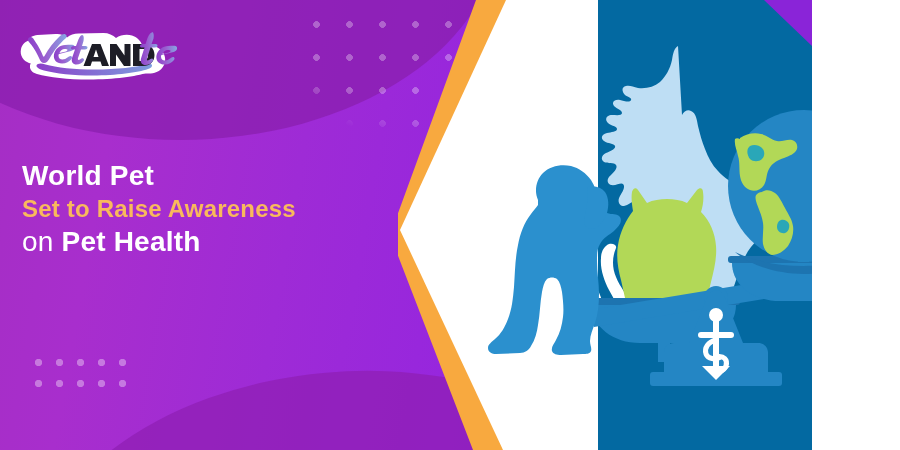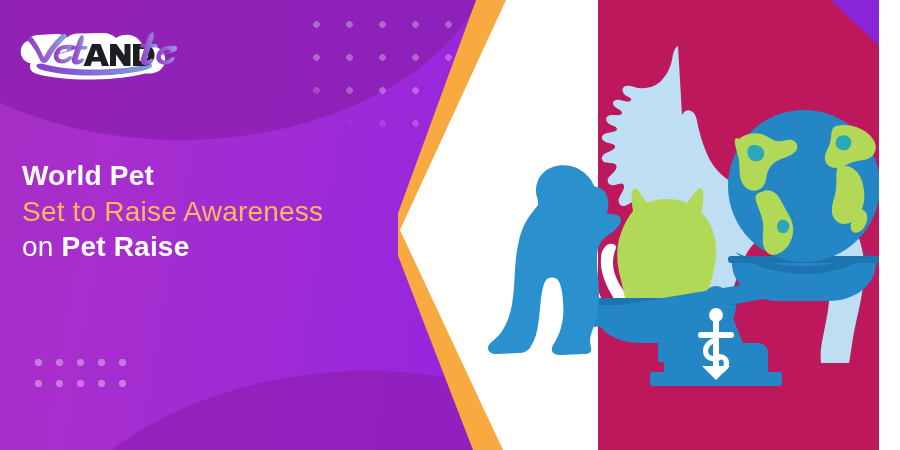--- a/index.html
+++ b/index.html
@@ -5,24 +5,24 @@
   html, body {
     margin: 0;
     padding: 0;
     background: #ffffff;
   }
   body {
     font-family: "Liberation Sans", sans-serif;
   }
   .banner {
     position: relative;
-    width: 879px;
+    width: 812px;
     height: 450px;
     overflow: hidden;
-    background: #be185d;
+    background: #0369a1;
   }
 
   
   .purple-panel {
     position: absolute;
     left: 0; top: 0;
     width: 520px; height: 450px;
     background: linear-gradient(100deg, #a52ec4 0%, #a82ecd 22%, #9e2bd6 55%, #9827dc 80%, #9325e0 100%);
     clip-path: polygon(0 0, 520px 0, 520px 450px, 0 450px);
     overflow: hidden;
@@ -81,22 +81,22 @@
     letter-spacing: .2px;
   }
   .hl-line { display: block; white-space: nowrap; }
   .hl-white {
     color: #ffffff;
     font-size: 28px;
     font-weight: 700;
   }
   .hl-orange {
     color: #f9b95c;
-    font-size: 28px;
-    font-weight: 400;
+    font-size: 24px;
+    font-weight: 700;
   }
   .hl-mixed { color: #ffffff; font-size: 28px; font-weight: 400; }
   .hl-mixed b { font-weight: 700; }
 
   
   .orange-wedge {
     position: absolute;
     left: 398px; top: 0;
     width: 180px; height: 450px;
   }
@@ -166,21 +166,21 @@
       <g fill="url(#scriptGrad)">
         <path d="M283 28c-5 0-9 4-12 12l-4 12h-6c-3 0-5 2-5 4s2 3 5 3h4l-7 22c-2 8 2 13 9 13 6 0 11-3 14-7 2-3 1-6-1-6-2 0-4 2-6 3-3 2-5 1-4-3l7-22h9c3 0 5-2 5-4s-2-3-5-3h-7l4-11c1-6 1-13-4-13z"></path>
         <path d="M312 56c-10 0-21 8-23 19-2 10 5 18 16 18 8 0 15-4 19-9 2-3 1-6-2-6-2 0-4 2-6 3-3 2-6 4-10 4-5 0-8-3-8-8 0-1 0-2 1-3l24-6c5-1 8-5 7-9-2-5-9-3-18-3zm-1 8c4 0 6 0 6 2 0 1-1 2-3 3l-13 3c2-5 6-8 10-8z"></path>
       </g>
     </svg>
   </div>
 
   <div class="headline">
     <span class="hl-line hl-white">World Pet</span>
     <span class="hl-line hl-orange">Set to Raise Awareness</span>
-    <span class="hl-line hl-mixed"><span>on </span><b>Pet Raise</b></span>
+    <span class="hl-line hl-mixed"><span>on </span><b>Pet Health</b></span>
   </div>
 
   <svg class="orange-wedge" viewBox="0 0 180 450" preserveAspectRatio="none">
     <path fill="#f8a93f" d="M78 0 L180 0 L8 225 L180 450 L75 450 L-8 235 Z"></path>
   </svg>
 
   <svg class="white-wedge" viewBox="0 0 200 450" preserveAspectRatio="none">
     <path fill="#ffffff" d="M108 0 L200 0 L200 450 L105 450 L2 230 Z"></path>
   </svg>
 

